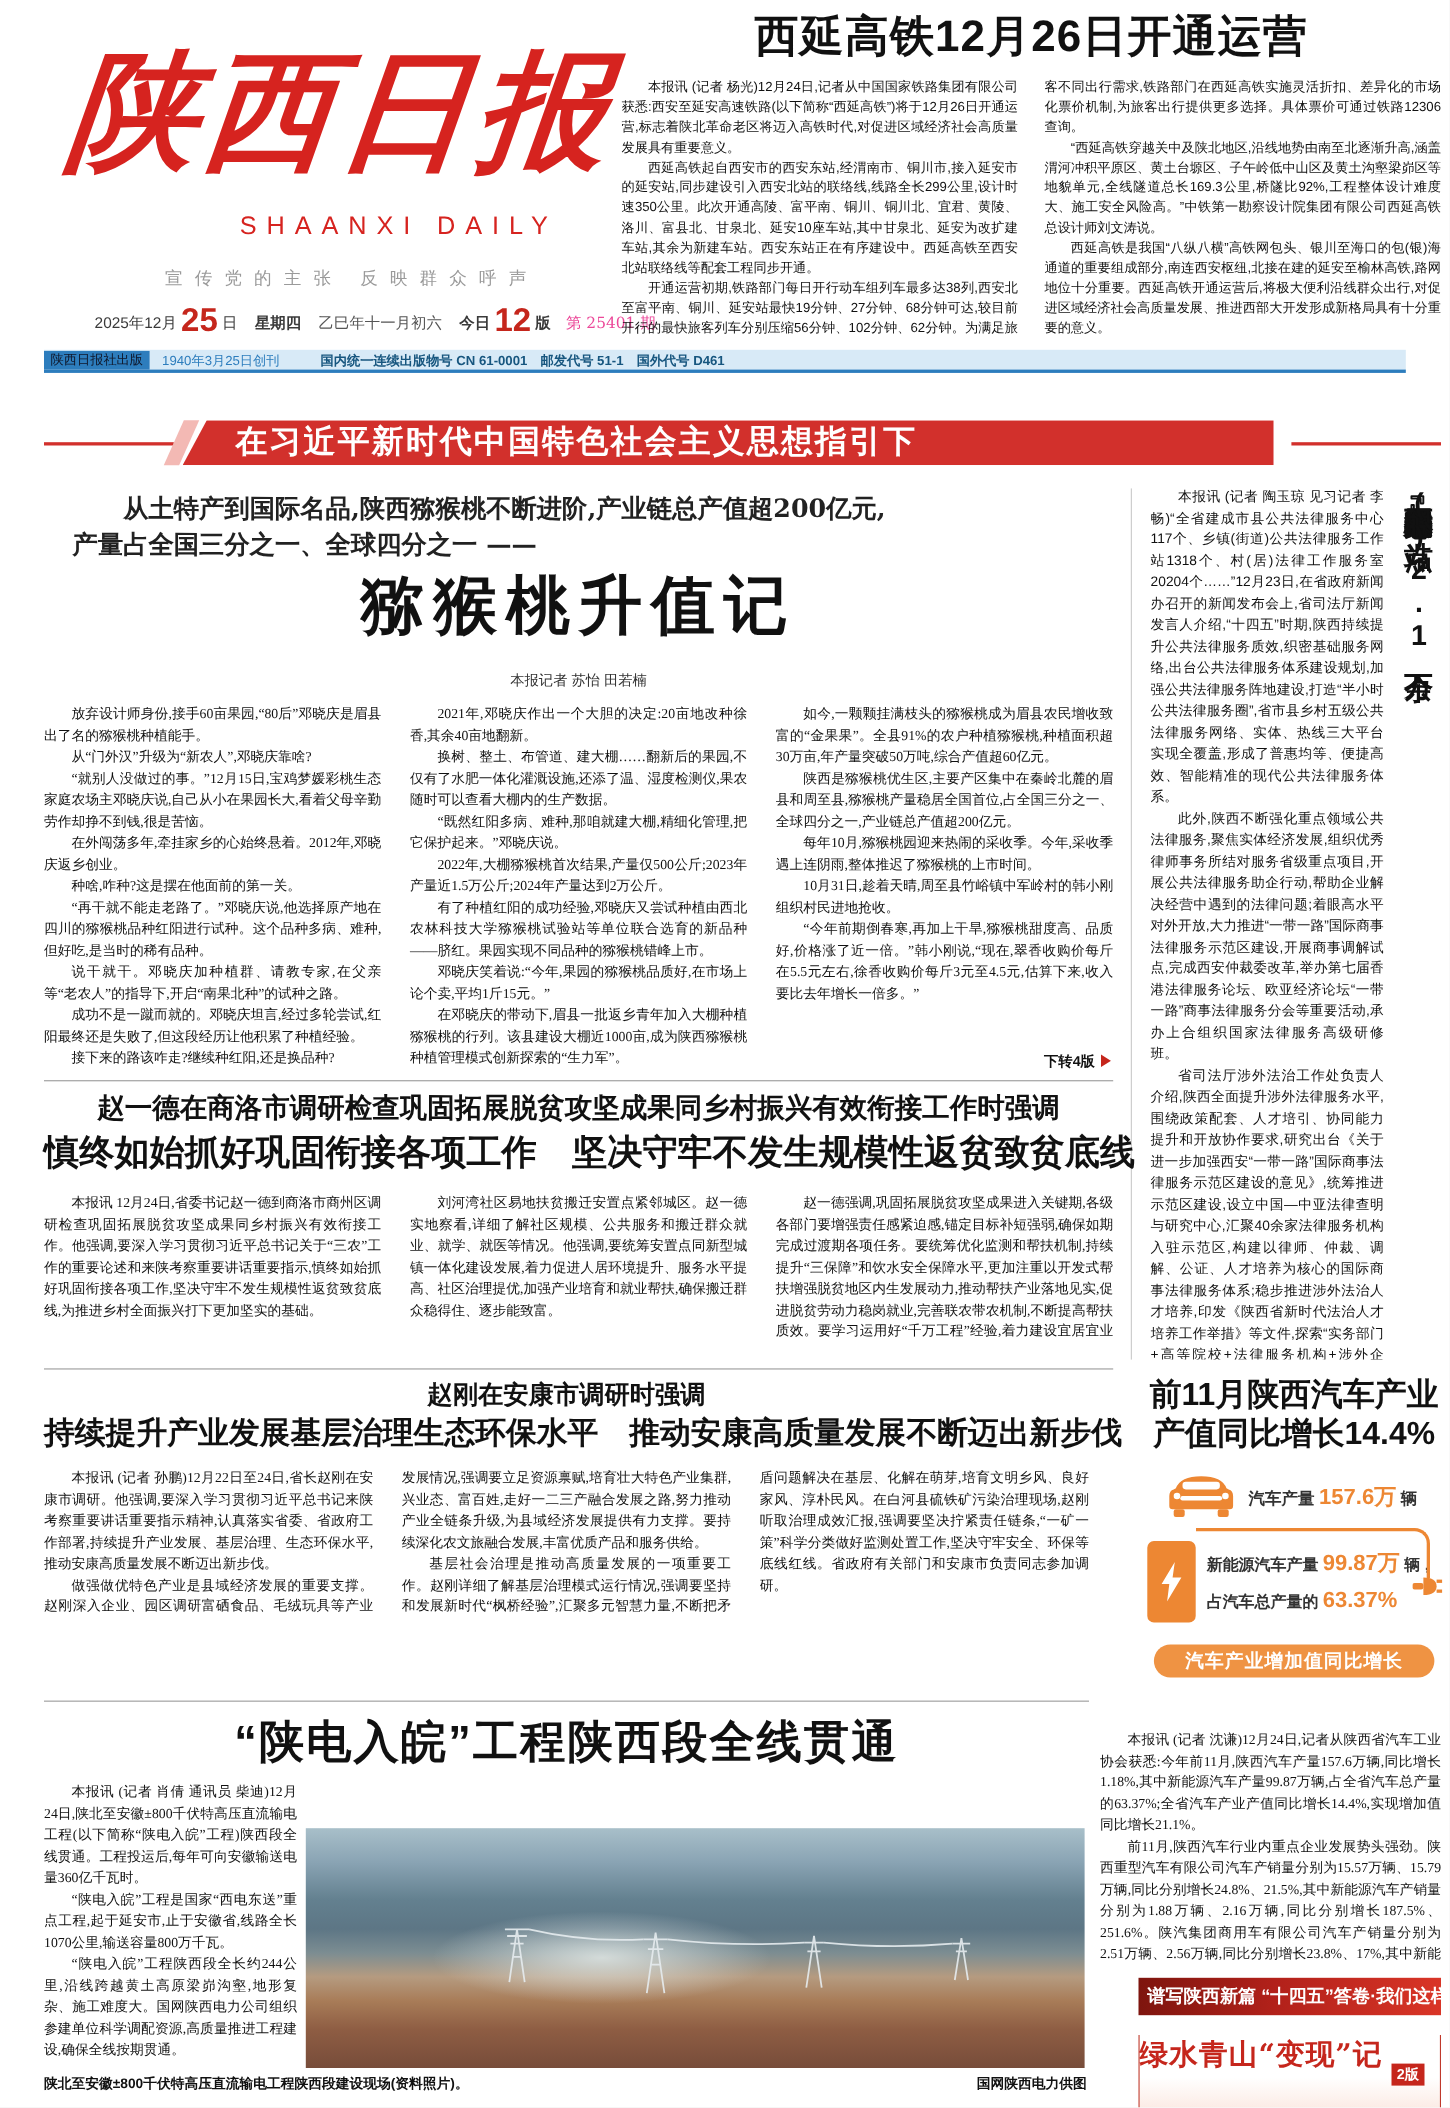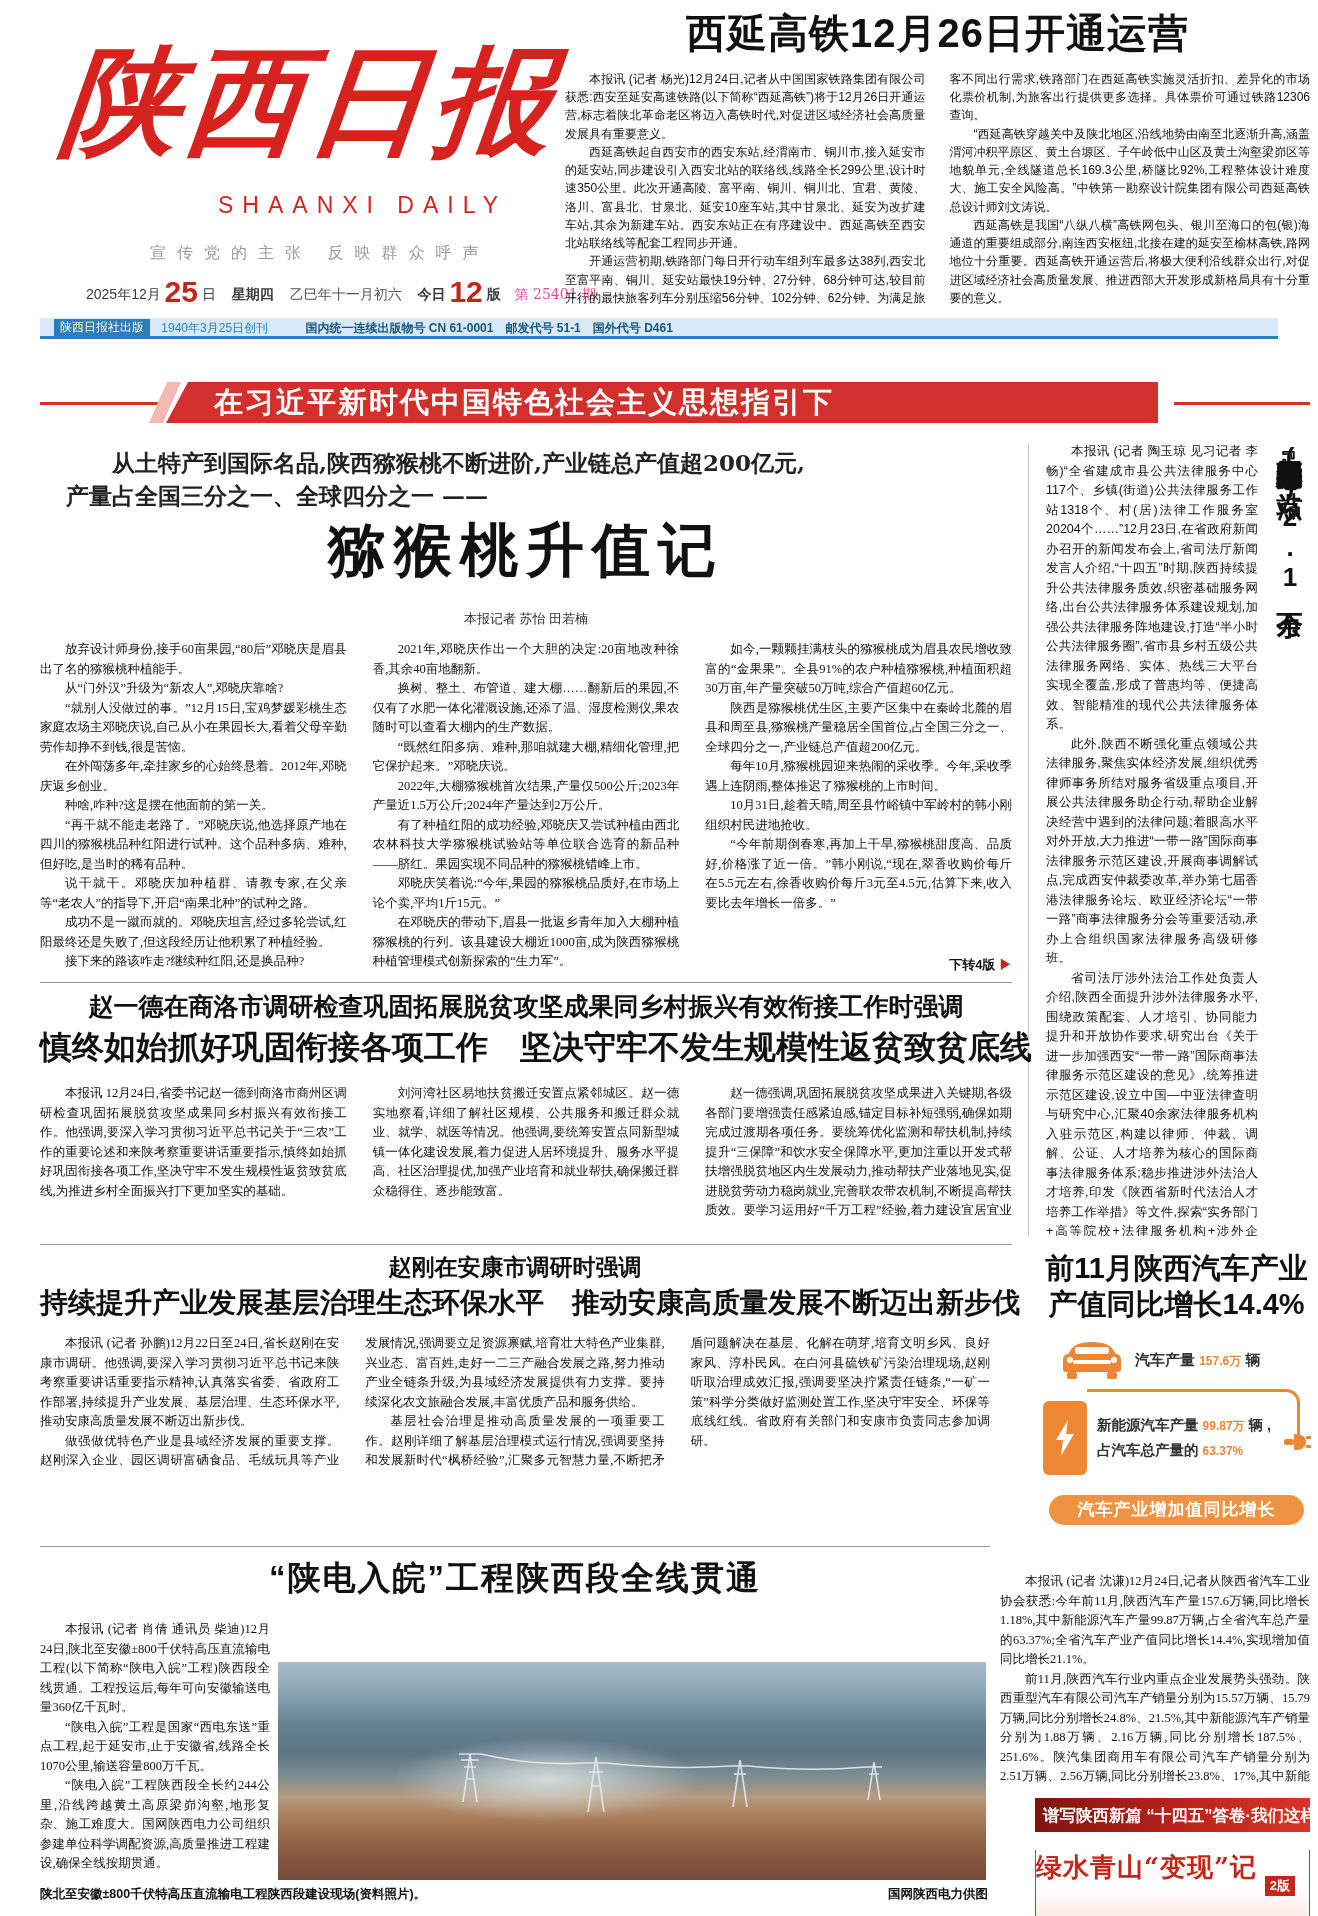--- a/index.html
+++ b/index.html
@@ -20,21 +20,21 @@
   
   .top-art { position:absolute; left:565px; top:10px; width:745px; }
   .top-art h1 { font-size:40px; font-weight:900; text-align:center; letter-spacing:1px; line-height:1.15; }
   .top-art .body { margin-top:14px; height:238px; overflow:hidden; column-count:2; column-gap:24px;
     font-size:12px; line-height:1.52; text-align:justify; }
   .body p, .colbody p, .sb-body p { text-indent:2em; margin:0; }
 
   
   .info-bar { position:absolute; left:40px; top:318px; width:1238px; height:21px; background:#d8eaf7;
     border-bottom:3px solid #2d7dbd; font-size:12px; line-height:21px; white-space:nowrap; }
-  .info-badge { display:inline-block; background:#2d7dbd; color:#fef9c3; padding:0 6px; margin-left:14px; height:17px; line-height:17px; position:relative; top:-1px;font-family:Liberation Serif, serif; }
+  .info-badge { display:inline-block; background:#2d7dbd; color:#0f172a; padding:0 6px; margin-left:0; height:17px; line-height:17px; position:relative; top:-1px;font-family:Liberation Serif, serif; }
   .info-founded { color:#2d7dbd; margin-left:8px; }
   .info-codes { color:#17567f; margin-left:34px; font-weight:600; }
 
   
   .banner-line { position:absolute; background:#d2302c; height:3px; top:402px; }
   .banner { position:absolute; left:166px; top:382px; width:992px; height:41px; background:#d2302c;
     color:#fff; font-size:29px; font-weight:900; line-height:41px; padding-left:48px; letter-spacing:2px;
     clip-path:polygon(22px 0, 100% 0, 100% 100%, 0 100%); }
   .banner-accent { position:absolute; top:382px; height:41px; width:14px; background:#f3b9b4; transform:skewX(-24deg); }
 
@@ -63,36 +63,36 @@
   .zy-kicker { position:absolute; left:40px; top:990px; width:972px; text-align:center; font-size:25px; font-weight:900; }
   .zy-head { position:absolute; left:40px; top:1026px; width:972px; text-align:center; font-size:32px; font-weight:900; letter-spacing:0; white-space:nowrap; }
   .zy-body { left:40px; top:1084px; width:972px; height:152px; column-count:3; }
 
   
   .zg-kicker { position:absolute; left:40px; top:1252px; width:950px; text-align:center; font-size:23px; font-weight:900; }
   .zg-head { position:absolute; left:40px; top:1284px; width:950px; text-align:center; font-size:28px; font-weight:900; white-space:nowrap; }
   .zg-body { left:40px; top:1334px; width:950px; height:204px; column-count:3; }
 
   
-  .pw-head { position:absolute; left:40px; top:1556px; width:950px; text-align:center; font-size:33px; font-weight:900; letter-spacing:2px; }
+  .pw-head { position:absolute; left:40px; top:1556px; width:950px; text-align:center; font-size:41px; font-weight:900; letter-spacing:2px; }
   .pw-body { left:40px; top:1620px; width:230px; height:262px; column-count:1; }
   .pw-photo { position:absolute; left:278px; top:1662px; width:708px; height:218px;
     background:
       radial-gradient(ellipse 220px 60px at 38% 54%, rgba(225,232,230,.85), rgba(225,232,230,0) 70%),
       linear-gradient(180deg,#a8bfc9 0%, #8aa4b4 14%, #63808f 30%, #5d7685 42%, #7c8d92 52%, #b59b80 62%, #a87c58 72%, #8e5d43 84%, #774c3a 100%); }
   .pw-caption { position:absolute; left:40px; top:1886px; width:948px; font-size:12.5px; font-weight:700; }
   .pw-caption .credit { float:right; font-weight:700; }
 
   
   .auto-box { position:absolute; left:1043px; top:1250px; width:267px; height:316px; }
   .auto-title { text-align:center; font-size:29px; font-weight:900; line-height:1.25; }
   .auto-row1 { display:flex; align-items:center; margin-top:16px; gap:12px; padding-left:18px; }
   .auto-label { font-size:15px; font-weight:700; color:#333; }
   .orange { color:#ed8733; font-weight:900; }
-  .auto-val { font-size:12px; }
+  .auto-val { font-size:20px; }
   .auto-row2 { position:relative; margin-top:18px; display:flex; align-items:center; gap:10px; }
   .bolt-sq { width:44px; height:74px; background:#ed8733; border-radius:6px; display:flex; align-items:center; justify-content:center; flex:0 0 auto; }
   .auto-wire { position:absolute; left:44px; top:-12px; right:10px; height:46px; border:3px solid #ed8733; border-left:none; border-bottom:none; border-radius:0 14px 0 0; }
   .auto-r2text { font-size:14.5px; font-weight:700; line-height:1.7; color:#333; }
   .plug { position:absolute; right:-4px; top:28px; }
   .auto-banner { margin:20px 6px 0 6px; background:#ef9343; border-radius:15px; color:#fff; text-align:center;
     font-size:17px; font-weight:900; height:30px; line-height:30px; letter-spacing:1px; }
 
   .auto-art { left:1000px; top:1572px; width:310px; height:218px; column-count:1; }
 

